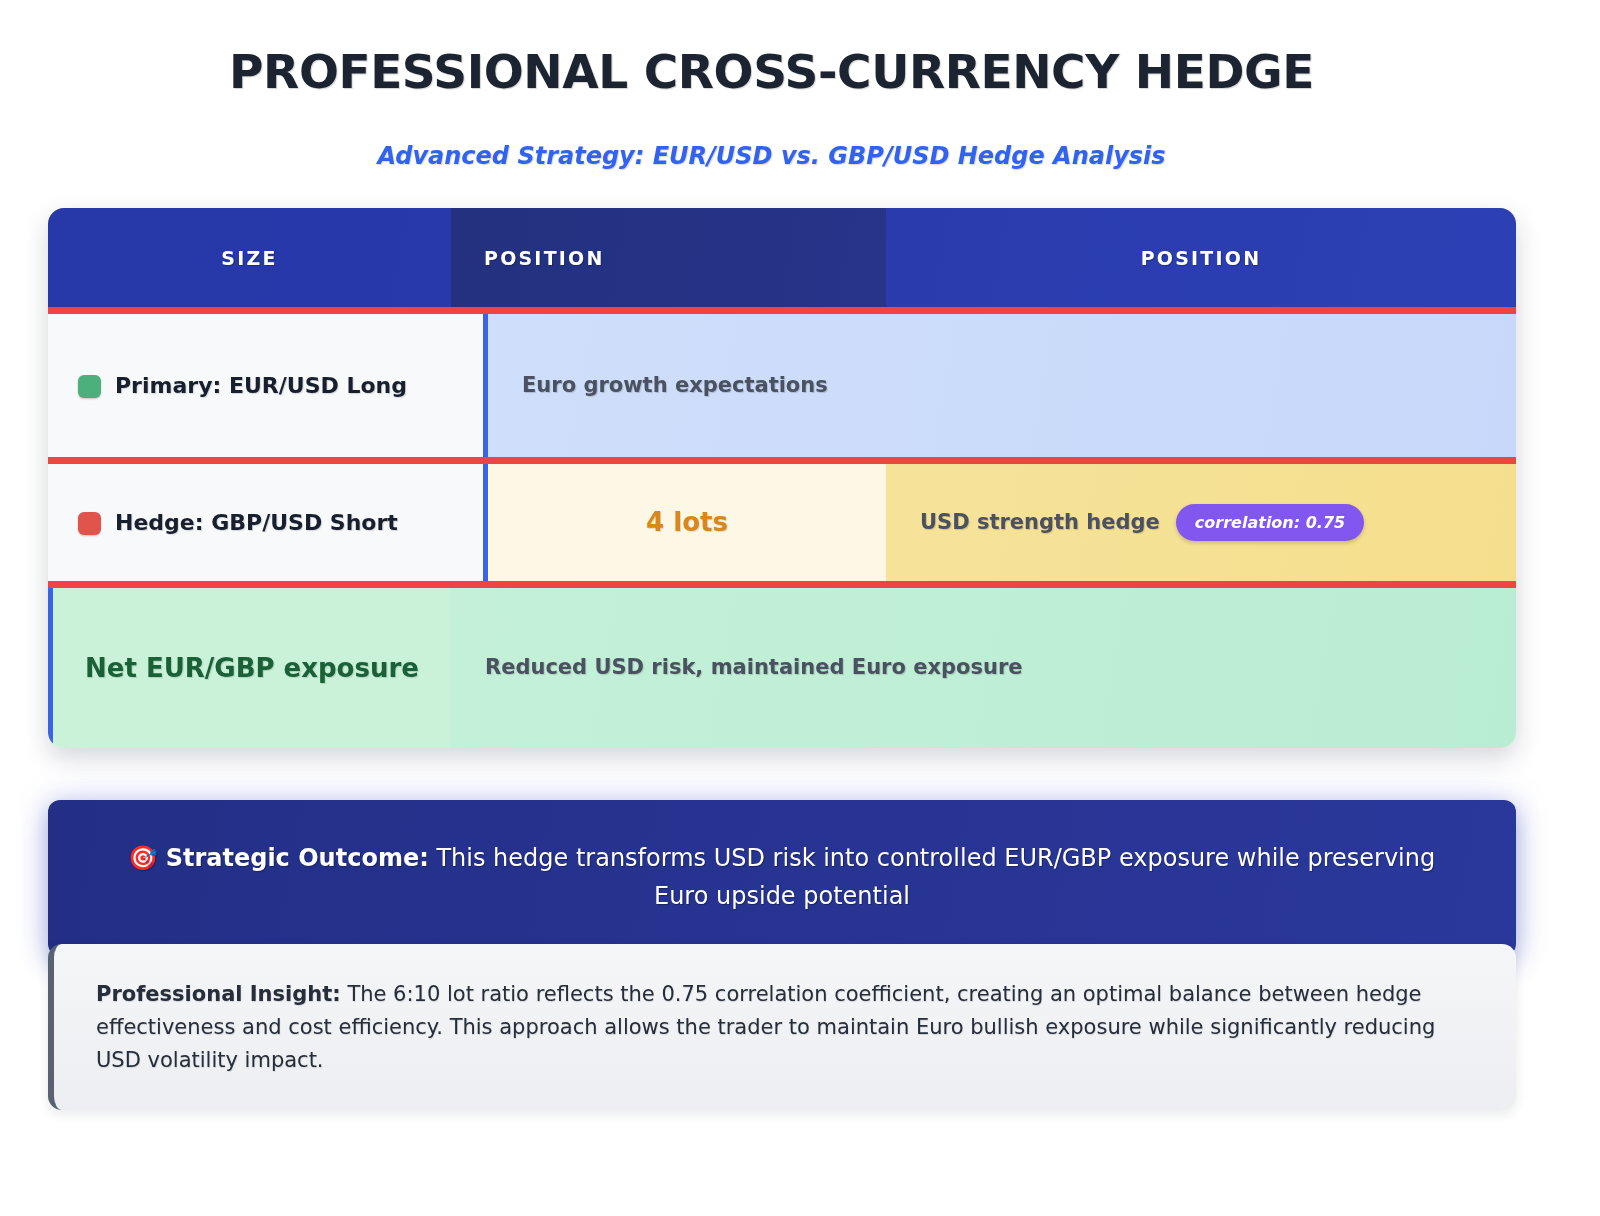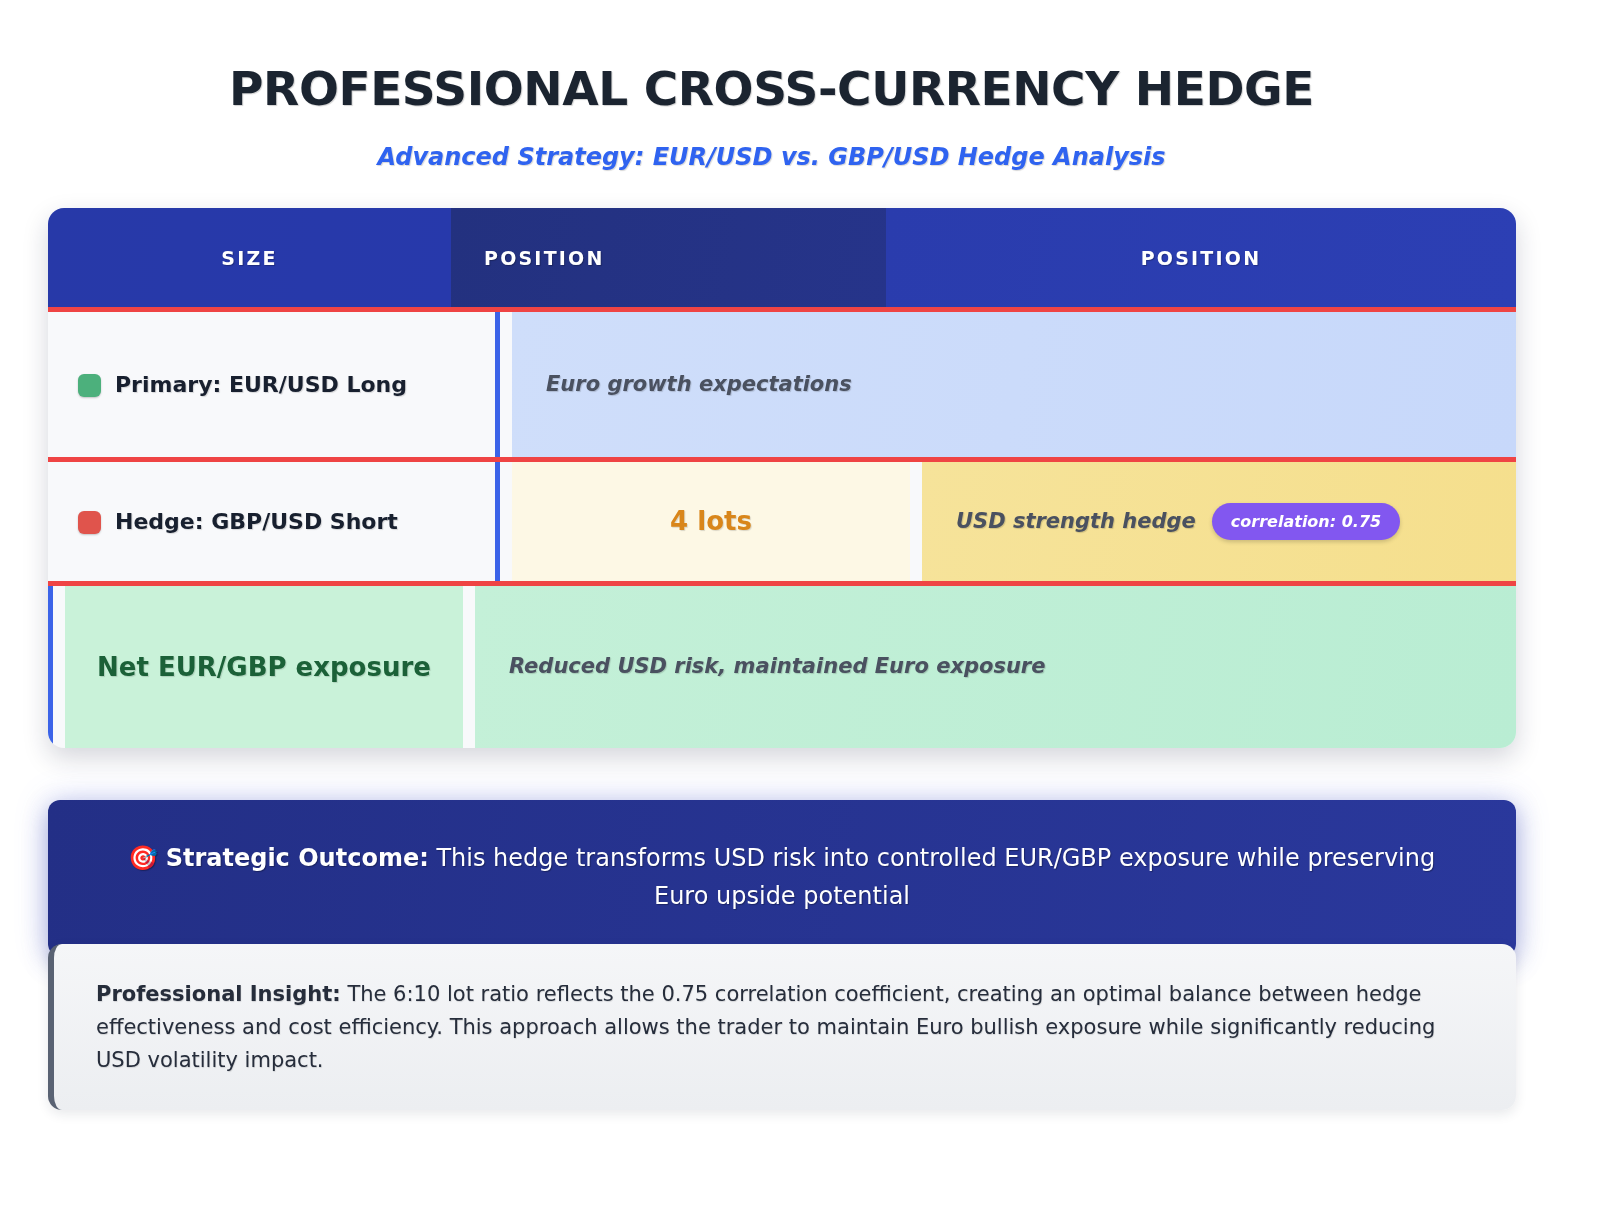--- a/index.html
+++ b/index.html
@@ -8,42 +8,42 @@
     width: 1600px;
     height: 1216px;
     background: #ffffff;
     font-family: "DejaVu Sans", "Liberation Sans", sans-serif;
     overflow: hidden;
   }
 
   .page {
     width: 1543px;
     height: 1216px;
-    padding: 17px;
+    padding: 0;
     position: relative;
   }
 
   
   .title {
     text-align: center;
     font-size: 47px;
     font-weight: 800;
     color: #1b2430;
     letter-spacing: -0.4px;
     padding-top: 44px;
     text-shadow: 1px 1px 1px rgba(0,0,0,0.18);
   }
 
   .subtitle {
     text-align: center;
     font-size: 24px;
     font-weight: 800;
     font-style: italic;
     color: #2f63f0;
-    margin-top: 27px;
+    margin-top: 43px;
     text-shadow: 1px 1px 1px rgba(0,0,0,0.16);
   }
 
   
   .table-card {
     position: absolute;
     left: 48px;
     top: 208px;
     width: 1468px;
     border-radius: 16px;
@@ -77,23 +77,22 @@
     justify-content: center;
   }
   .th-rationale {
     flex: 1;
     background: linear-gradient(100deg, #2a3cad 0%, #2c3fb4 100%);
     justify-content: center;
   }
 
   .row {
     display: flex;
-    border-top: 5px solid #ef4444;
+    border-top: 7px solid #ef4444;
     position: relative;
-    gap: 12px;
   }
   .row:first-of-type { border-top: none; }
 
   .cell-position {
     width: 435px;
     background: #f8f9fb;
     display: flex;
     align-items: center;
     padding: 0 24px 0 30px;
   }
@@ -149,21 +148,20 @@
   }
   .rat-inner {
     display: flex;
     align-items: center;
     flex-wrap: wrap;
     gap: 0 16px;
   }
   .rat-text {
     font-size: 21px;
     font-weight: 800;
-    font-style: italic;
     color: #4a5160;
     line-height: 1.68;
     text-shadow: 1px 1px 1px rgba(0,0,0,0.16);
   }
   .badge {
     display: inline-block;
     background: #8257f0;
     color: #ffffff;
     font-size: 16px;
     font-weight: 800;

